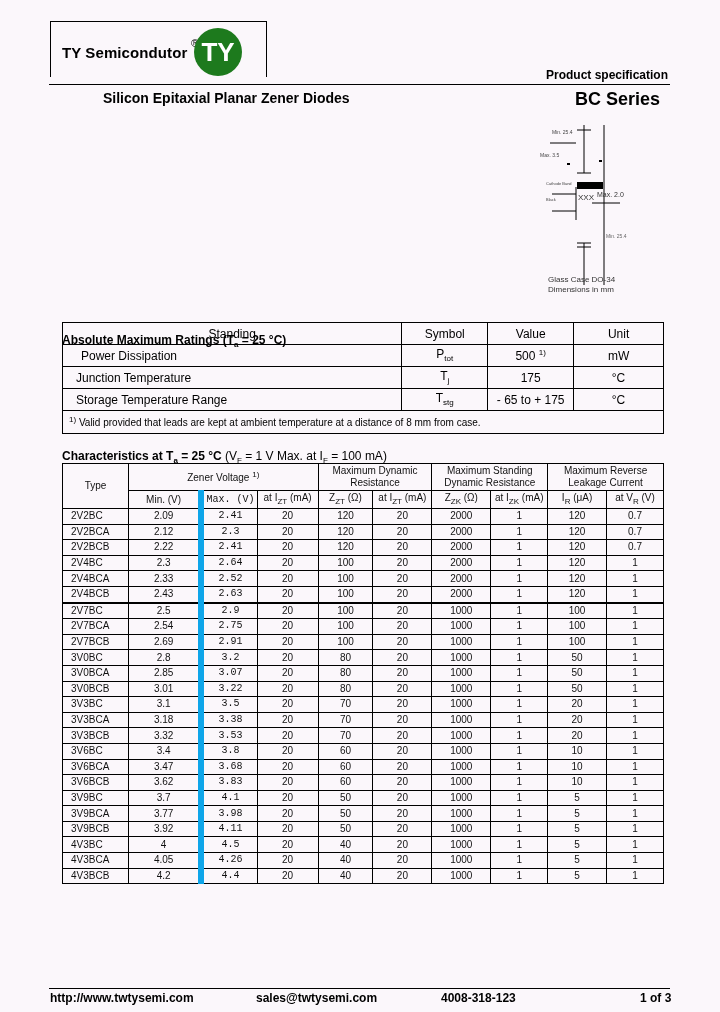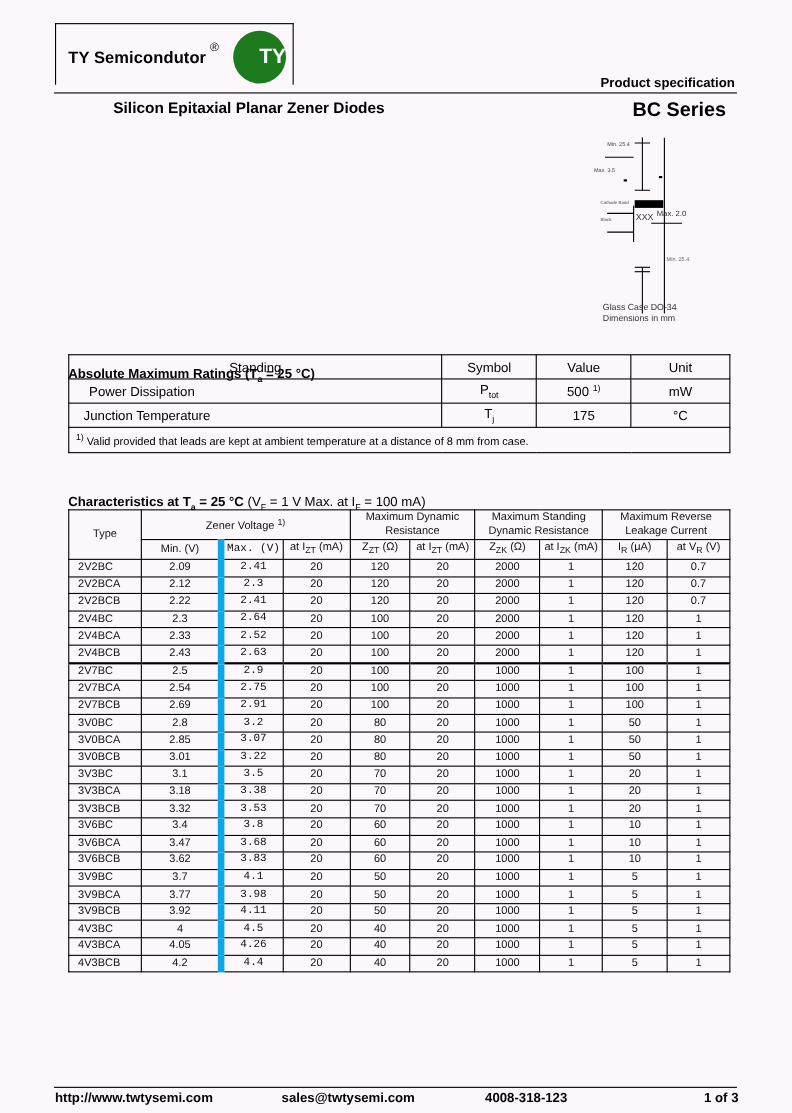--- a/index.html
+++ b/index.html
@@ -1,21 +1,21 @@
 <!DOCTYPE html>
 <html><head>
 <meta charset="utf-8">
 <style>
   html, body { margin:0; padding:0; }
   body { width:720px; height:1012px; background:#fbf7fb; position:relative; font-family:"Liberation Sans", sans-serif; color:#000; overflow:hidden; }
   .abs { position:absolute; }
   .logo-box { left:50px; top:21px; width:217px; height:56px; border-left:1px solid #000; border-top:1px solid #000; border-right:1px solid #000; box-sizing:border-box; }
   .logo-text { left:62px; top:44px; font-weight:bold; font-size:15px; letter-spacing:0.1px; }
   .logo-reg { left:191px; top:37px; font-size:11px; }
-  .logo-circle { left:212px; top:28px; width:48px; height:48px; border-radius:50%; background:#1d7a1d; color:#fff; font-weight:bold; font-size:19px; text-align:right; line-height:48px; }
+  .logo-circle { left:194px; top:28px; width:48px; height:48px; border-radius:50%; background:#1d7a1d; color:#fff; font-weight:bold; font-size:26px; text-align:center; line-height:48px; }
   .hr-top { left:49px; top:84px; width:621px; height:1px; background:#000; }
   .prod-spec { right:52px; top:68px; font-size:12px; font-weight:bold; }
   .title-left { left:62px; top:90px; font-size:14px; font-weight:bold;margin-left:41px; }
   .title-right { right:60px; top:89px; font-size:18px; font-weight:bold; }
   .diagram { left:540px; top:125px; width:110px; height:175px; }
   .sec-title { font-size:12px; font-weight:bold; }
   table { border-collapse:collapse; }
   .amr { left:62px; top:322px; width:602px; font-size:12px; }
   .amr td { border:1px solid #000; height:21px; padding:0 6px; }
   .amr td.c { text-align:center; }
@@ -94,20 +94,26 @@
   <tr>
     <td style="padding-left:18px">Power Dissipation</td>
     <td class="c"><span>P</span><sub>tot</sub></td>
     <td class="c"><span>500</span> <sup>1)</sup></td>
     <td class="c">mW</td>
   </tr>
   <tr>
     <td style="padding-left:13px">Junction Temperature</td>
     <td class="c"><span>T</span><sub>j</sub></td>
     <td class="c">175</td>
+    <td class="c">°C</td>
+  </tr>
+  <tr>
+    <td style="padding-left:13px">Storage Temperature Range</td>
+    <td class="c"><span>T</span><sub>stg</sub></td>
+    <td class="c">- 65 to + 175</td>
     <td class="c">°C</td>
   </tr>
   <tr>
     <td class="note" colspan="4"><sup>1)</sup><span> Valid provided that leads are kept at ambient temperature at a distance of 8 mm from case.</span></td>
   </tr>
 </tbody>
   </table>
 
 <div class="abs" style="left:62px;top:449px;font-size:12px;white-space:nowrap;">
   <b>Characteristics at T</b><sub style="font-weight:bold">a</sub><b> = 25 °C</b><span> (V</span><sub>F</sub><span> = 1 V Max. at I</span><sub>F</sub><span> = 100 mA)</span>

